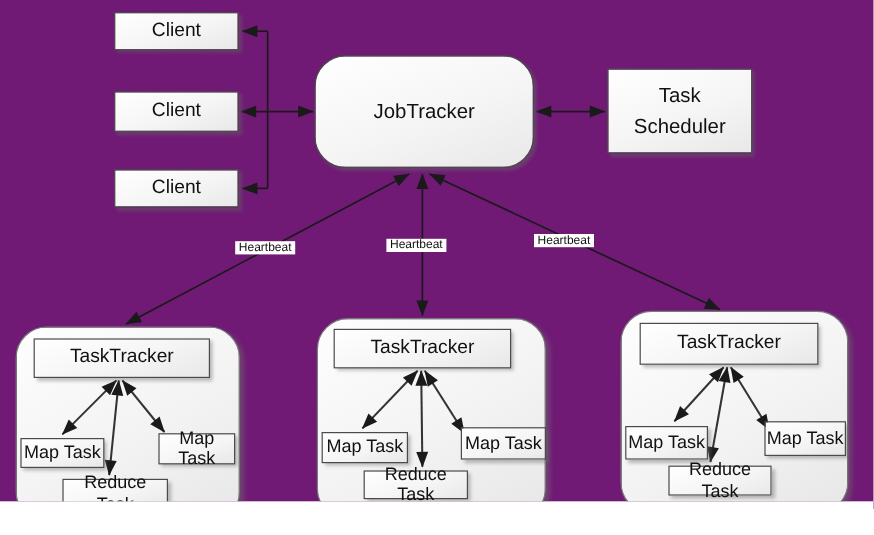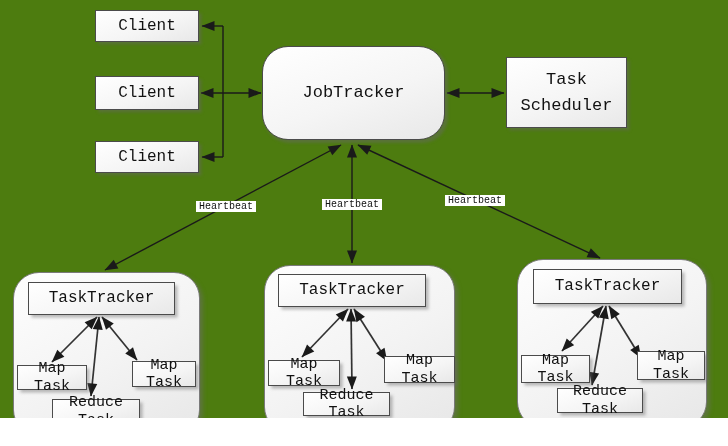--- a/index.html
+++ b/index.html
@@ -1,17 +1,17 @@
 <!DOCTYPE html>
 <html style="--line: #1a1a1a; --group-line: #333333; --box-border: #4b4b4b; --container-border: #7a7a7a; --box-fill: #eeeeee; --background: #ffffff;"><head>
 <meta charset="utf-8">
 <style>
   html,body{margin:0;padding:0;background:#fff;}
-  .stage{position:relative;width:728px;height:418px;background:#4d7c0f;overflow:hidden;
-         font-family:Liberation Mono, monospace;color:#111;}
+  .stage{position:relative;width:728px;height:418px;background:#701a75;overflow:hidden;
+         font-family:Liberation Sans, sans-serif;color:#111;}
   .layer{position:absolute;inset:0;}
   #containers{z-index:1;}
   #wires{z-index:2;}
   #nodes{z-index:3;pointer-events:none;}
 
   
   .group-box{position:absolute;box-sizing:border-box;border:1.6px solid var(--container-border);
              border-radius:26px;
              background:linear-gradient(150deg,#fefefe 0%,#f3f3f3 55%,#e7e7e7 100%);
              box-shadow:3px 3px 4px rgba(110,110,110,.5);}

